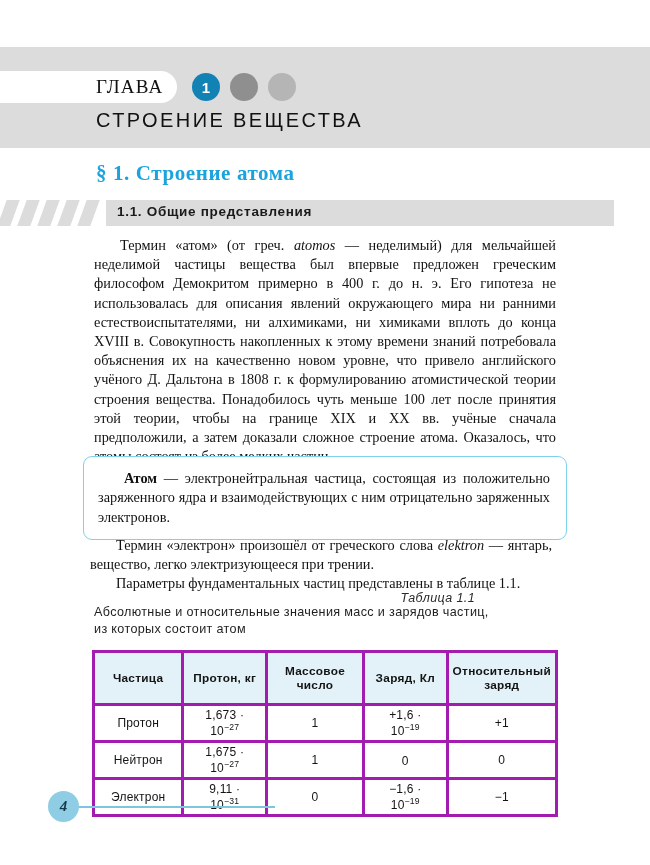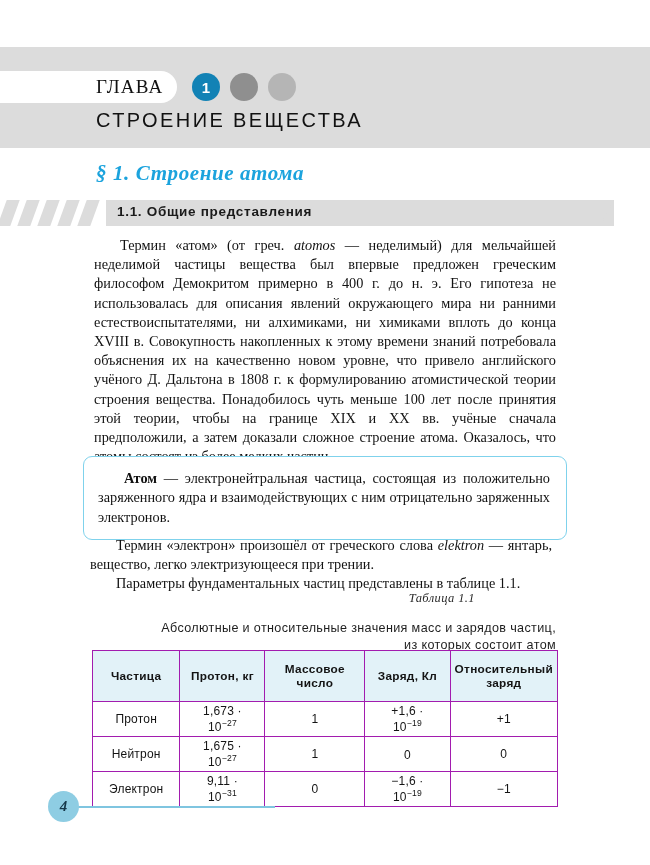--- a/index.html
+++ b/index.html
@@ -90,21 +90,20 @@
     color: #111111;
     white-space: nowrap;
   }
 
   
   .para-heading {
     position: absolute;
     left: 96px;
     top: 161px;
     font-family: "Liberation Serif", "DejaVu Serif", serif;
-    font-style: italic;
     font-weight: bold;
     font-size: 21px;
     color: #1ba3dd;
     letter-spacing: 0.6px;
     white-space: nowrap;
   }
 
   
   .sub-band {
     position: absolute;
@@ -205,50 +204,50 @@
     left: 90px;
     top: 536px;
     width: 462px;
   }
 
   
   .table-num {
     position: absolute;
     right: 83px;
     top: 591px;
-    font-family: Liberation Serif, serif;
+    font-family: Liberation Sans, sans-serif;
     font-style: italic;
     font-size: 12.5px;
     color: #2a2a2a;
     letter-spacing: 0.4px;
   }
   .table-title {
     position: absolute;
     left: 94px;
-    top: 620px;
+    top: 604px;
     width: 462px;
-    text-align: right;
+    text-align: left;
     font-family: "Liberation Sans", "DejaVu Sans", sans-serif;
     font-size: 12.6px;
     line-height: 17px;
     color: #1e1e1e;
     letter-spacing: 0.35px;
   }
 
   table.particles {
     position: absolute;
     left: 92px;
     top: 650px;
     width: 466px;
     border-collapse: collapse;
     font-family: "Liberation Sans", "DejaVu Sans", sans-serif;
   }
   table.particles th,
   table.particles td {
-    border: 1px solid #a21caf;
+    border: 3px solid #a21caf;
     text-align: center;
     vertical-align: middle;
     color: #141414;
   }
   table.particles th {
     background: #e2f2f8;
     font-size: 11.8px;
     font-weight: bold;
     height: 44px;
     padding: 3px 4px;

